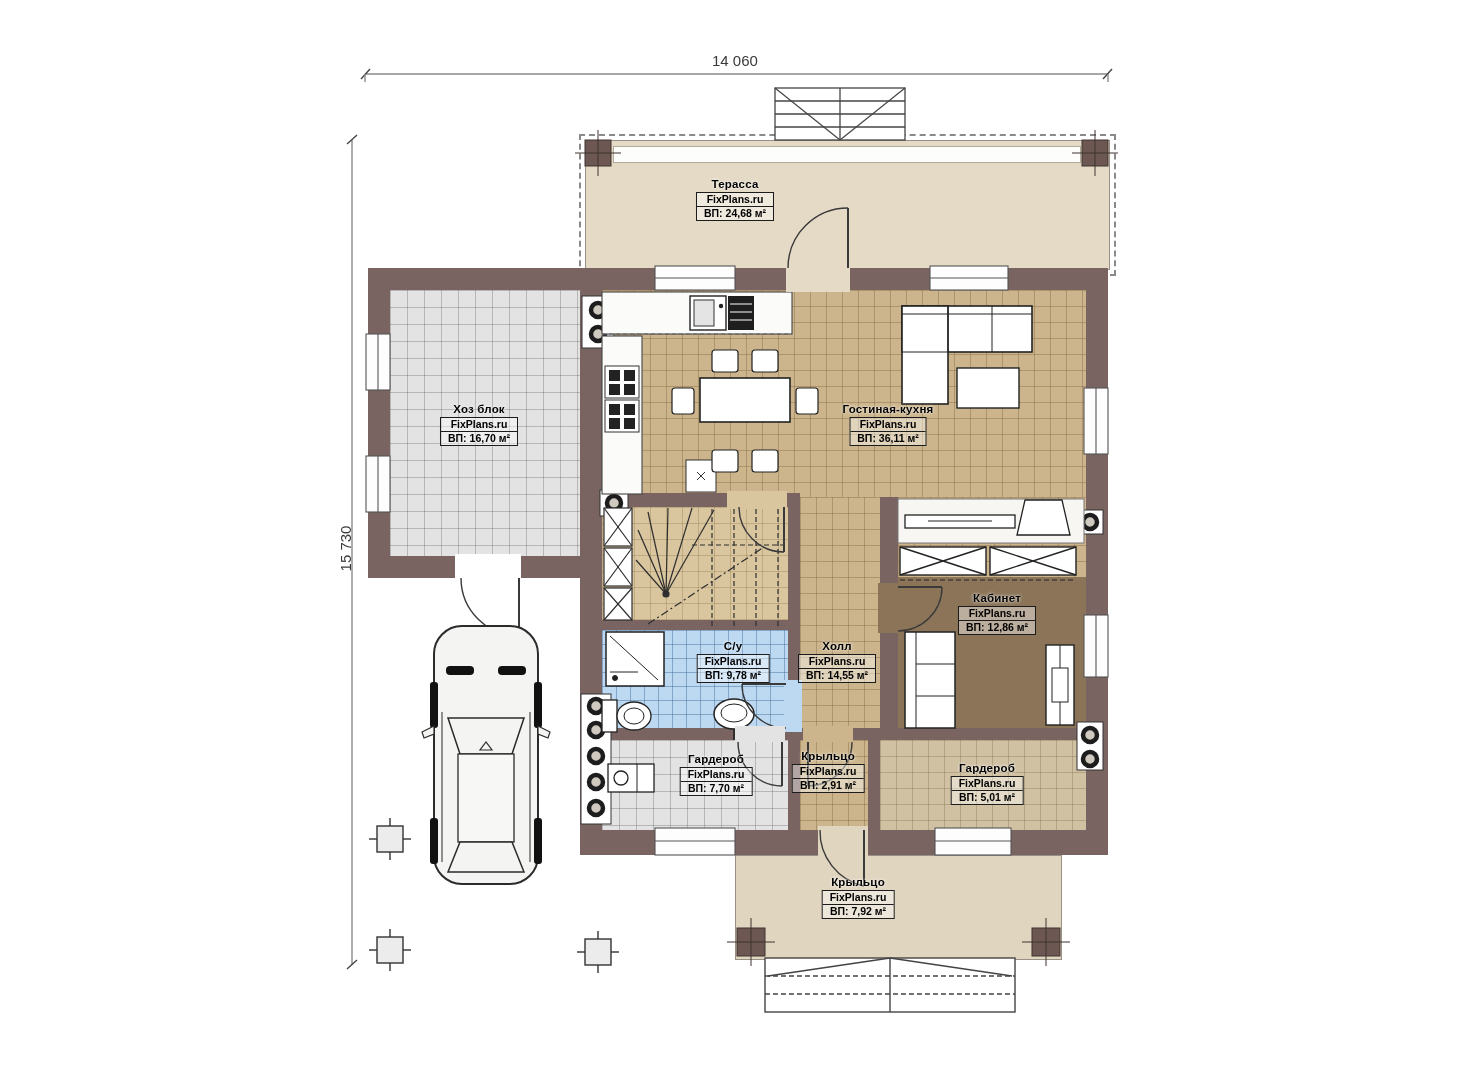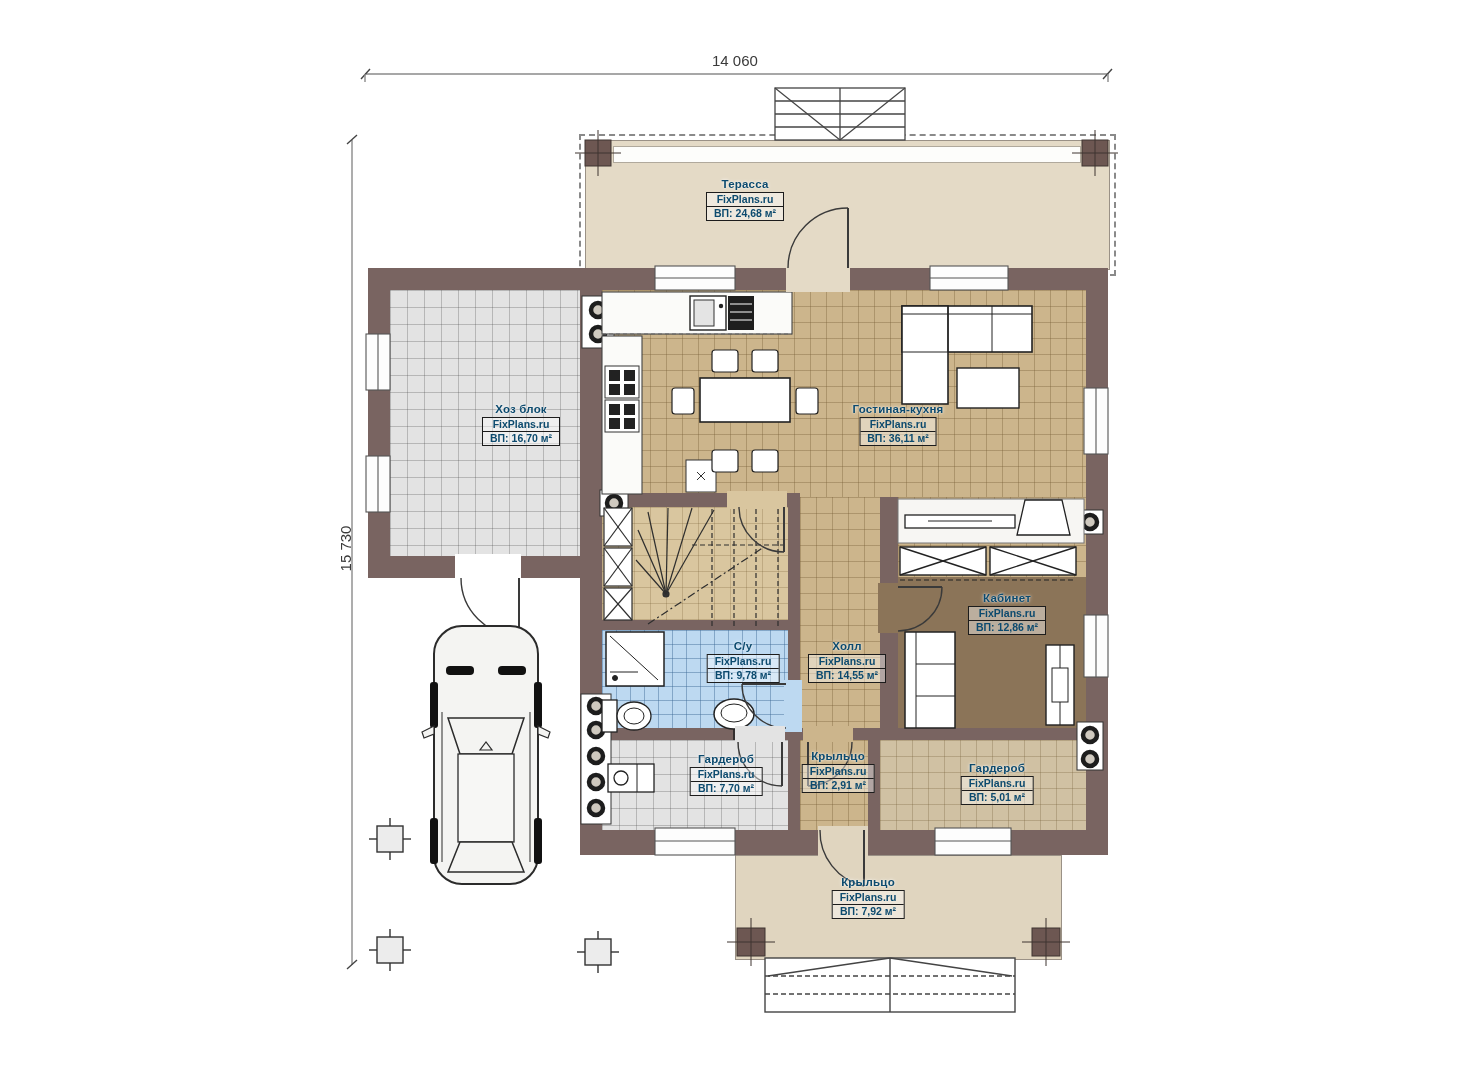--- a/index.html
+++ b/index.html
@@ -26,21 +26,21 @@
      linear-gradient(90deg,rgba(60,105,150,.45) 1px,transparent 1px),#bdd9f1;
      background-size:14px 14px;}
   .tile-stairs{background:
      linear-gradient(rgba(122,97,56,.28) 1px,transparent 1px),
      linear-gradient(90deg,rgba(122,97,56,.28) 1px,transparent 1px),#d9c69f;
      background-size:16px 16px;}
   .floor{position:absolute;z-index:2;}
   .wall{z-index:1;}
   #overlay{position:absolute;left:0;top:0;z-index:5;pointer-events:none;}
   
-  .rlabel{position:absolute;transform:translateX(-50%);text-align:center;z-index:9;color:#0c4a6e;margin-left:10px;}
+  .rlabel{position:absolute;transform:translateX(-50%);text-align:center;z-index:9;color:#000000;}
   .rlabel .nm{font-size:11.5px;font-weight:bold;letter-spacing:.2px;
               text-shadow:0 0 2px rgba(255,255,255,.85),0 0 4px rgba(255,255,255,.6);margin-bottom:2px;white-space:nowrap;}
   .rlabel .bx{display:inline-block;border:1.6px solid #1c1c1c;background:rgba(255,255,255,.42);}
   .rlabel .r1{padding:0 7px 1px;border-bottom:1.6px solid #1c1c1c;font-size:10.5px;font-weight:bold;white-space:nowrap;}
   .rlabel .r2{padding:0 7px 1px;font-size:10.5px;font-weight:bold;white-space:nowrap;}
   .dim{position:absolute;z-index:8;font-size:15px;color:#3a3a3a;}
   .dim-v{transform:rotate(-90deg);transform-origin:center;}
   #terrace-slab{outline:2px dashed #8a8a8a;outline-offset:4px;}
 </style>
 </head>
@@ -413,21 +413,21 @@
   </svg>
 
   <div class="dim" style="left:712px;top:52px;">14 060</div>
   <div class="dim dim-v" style="left:315px;top:540px;width:60px;text-align:center;">15 730</div>
 
   <div class="rlabel" style="left:735px;top:178px;">
     <div class="nm">Терасса</div>
     <div class="bx"><div class="r1">FixPlans.ru</div>
     <div class="r2">ВП: 24,68 м²</div></div>
   </div>
-  <div class="rlabel" style="left:511px;top:403px;">
+  <div class="rlabel" style="left:479px;top:403px;">
     <div class="nm">Хоз блок</div>
     <div class="bx"><div class="r1">FixPlans.ru</div>
     <div class="r2">ВП: 16,70 м²</div></div>
   </div>
   <div class="rlabel" style="left:888px;top:403px;">
     <div class="nm">Гостиная-кухня</div>
     <div class="bx"><div class="r1">FixPlans.ru</div>
     <div class="r2">ВП: 36,11 м²</div></div>
   </div>
   <div class="rlabel" style="left:997px;top:592px;">

